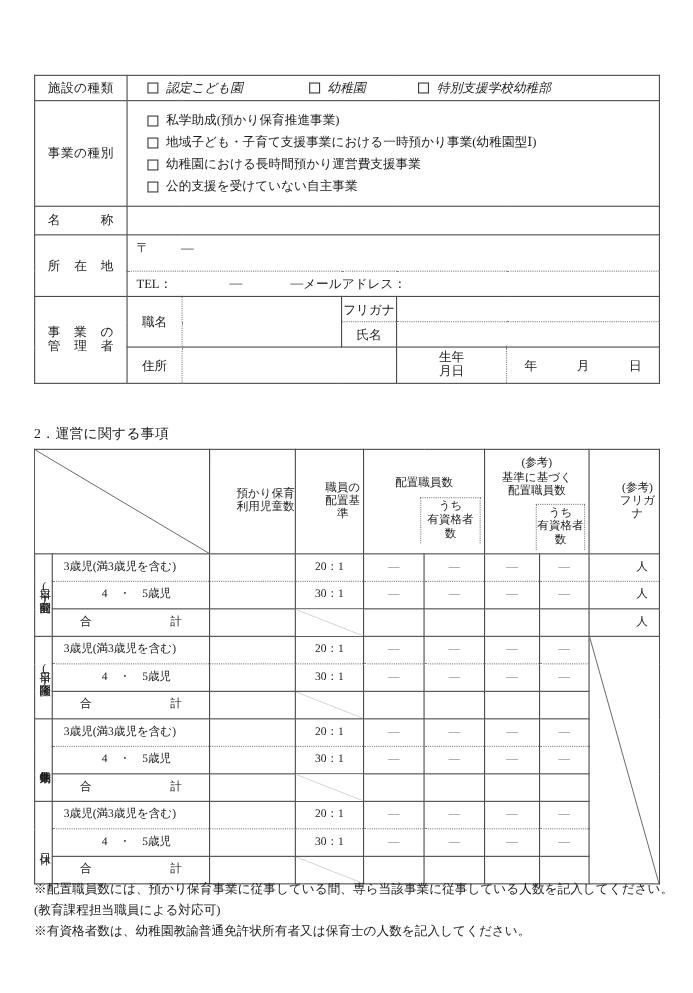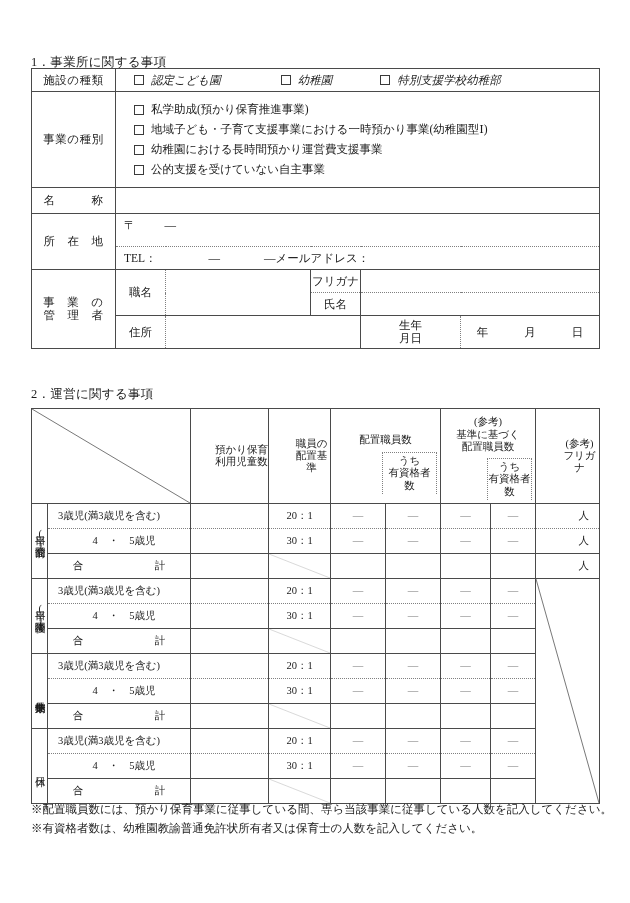--- a/index.html
+++ b/index.html
@@ -207,21 +207,20 @@
     line-height: 1.65;
   }
   .notes div { white-space: nowrap; }
 </style>
 </head>
 <body>
 
 <div class="page">
 
 
-  <div class="section-heading" id="sec1">1．事業所に関する事項</div>
 
   <table id="form1">
     <colgroup>
       <col style="width:84px">
       <col style="width:50px">
       <col style="width:145px">
       <col style="width:50px">
       <col style="width:100px">
       <col style="width:139px">
     </colgroup>
@@ -540,16 +539,17 @@
       <td></td>
       <td class="dot-l"></td>
       <td></td>
       <td class="dot-l"></td>
     </tr>
   </tbody>
     </table>
 
   <div class="notes">
     <div>※配置職員数には、預かり保育事業に従事している間、専ら当該事業に従事している人数を記入してください。</div>
+    <div>(教育課程担当職員による対応可)</div>
     <div>※有資格者数は、幼稚園教諭普通免許状所有者又は保育士の人数を記入してください。</div>
   </div>
 
 </div>
 
 </body></html>

